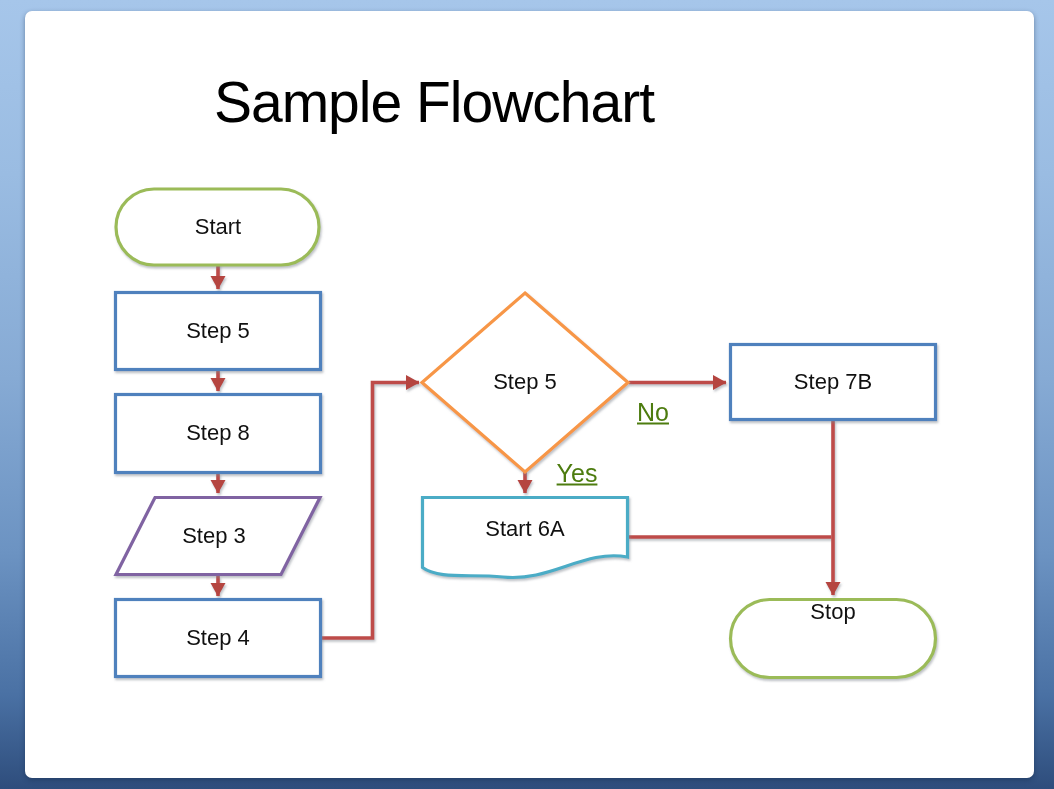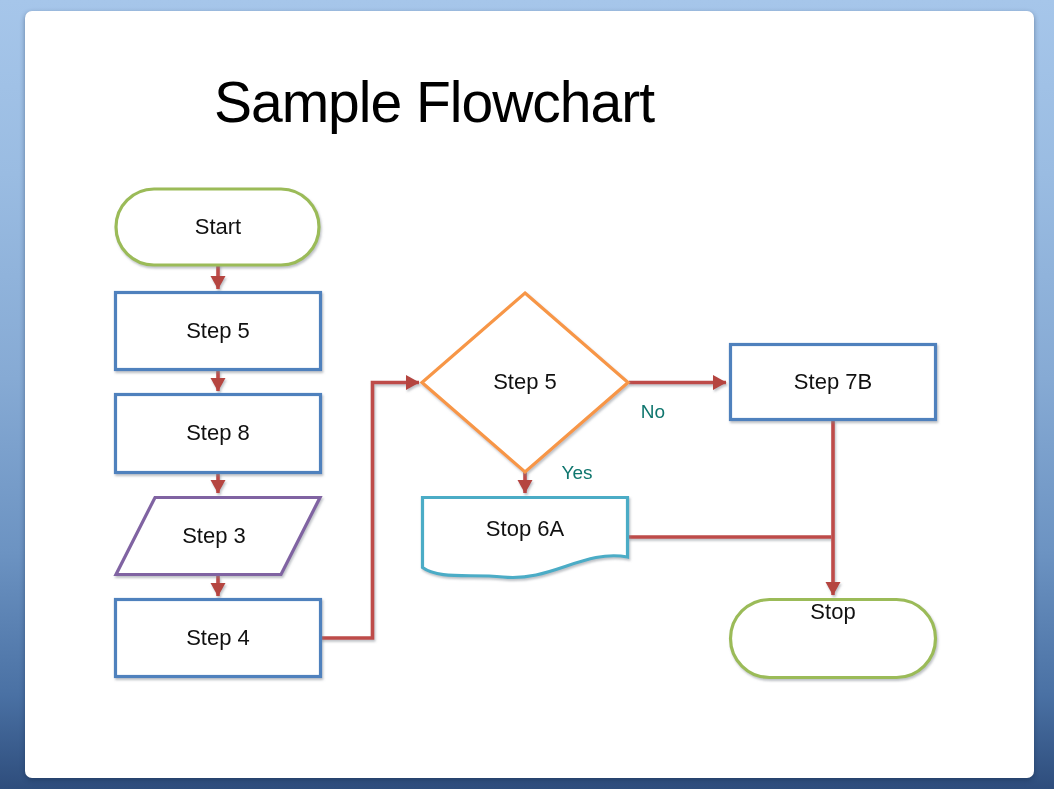--- a/index.html
+++ b/index.html
@@ -19,21 +19,21 @@
     letter-spacing:-1px;
   }
   svg.flow{position:absolute;left:0;top:0;z-index:3;}
   .labels{position:absolute;left:0;top:0;width:1054px;height:789px;z-index:4;pointer-events:none;padding-left:14px;}
   .node-label{
     position:absolute;transform:translate(-50%,-50%);
     font-size:22px;color:#111;white-space:nowrap;
   }
   .edge-label{
     position:absolute;transform:translate(-50%,-50%);
-    font-size:19px;color:#0f766e;white-space:nowrap;
+    font-size:25px;color:#4d7c0f;white-space:nowrap;text-decoration:underline;
   }
 </style>
 </head>
 <body>
 
 <div class="slide"></div>
 
 <div class="slide-title">Sample Flowchart</div>
 
 <svg class="flow" width="1054" height="789" viewBox="0 0 1054 789">
@@ -71,19 +71,19 @@
   </g>
 </svg>
 
 <div class="labels">
   <div class="node-label" style="left:218px;top:227px">Start</div>
   <div class="node-label" style="left:218px;top:331px">Step 5</div>
   <div class="node-label" style="left:218px;top:433px">Step 8</div>
   <div class="node-label" style="left:214px;top:536px">Step 3</div>
   <div class="node-label" style="left:218px;top:638px">Step 4</div>
   <div class="node-label" style="left:525px;top:382px">Step 5</div>
-  <div class="node-label" style="left:525px;top:529px">Stop 6A</div>
+  <div class="node-label" style="left:525px;top:529px">Start 6A</div>
   <div class="node-label" style="left:833px;top:382px">Step 7B</div>
   <div class="node-label" style="left:833px;top:612px">Stop</div>
 
   <div class="edge-label" style="left:577px;top:473px">Yes</div>
   <div class="edge-label" style="left:653px;top:412px">No</div>
 </div>
 
 </body></html>

